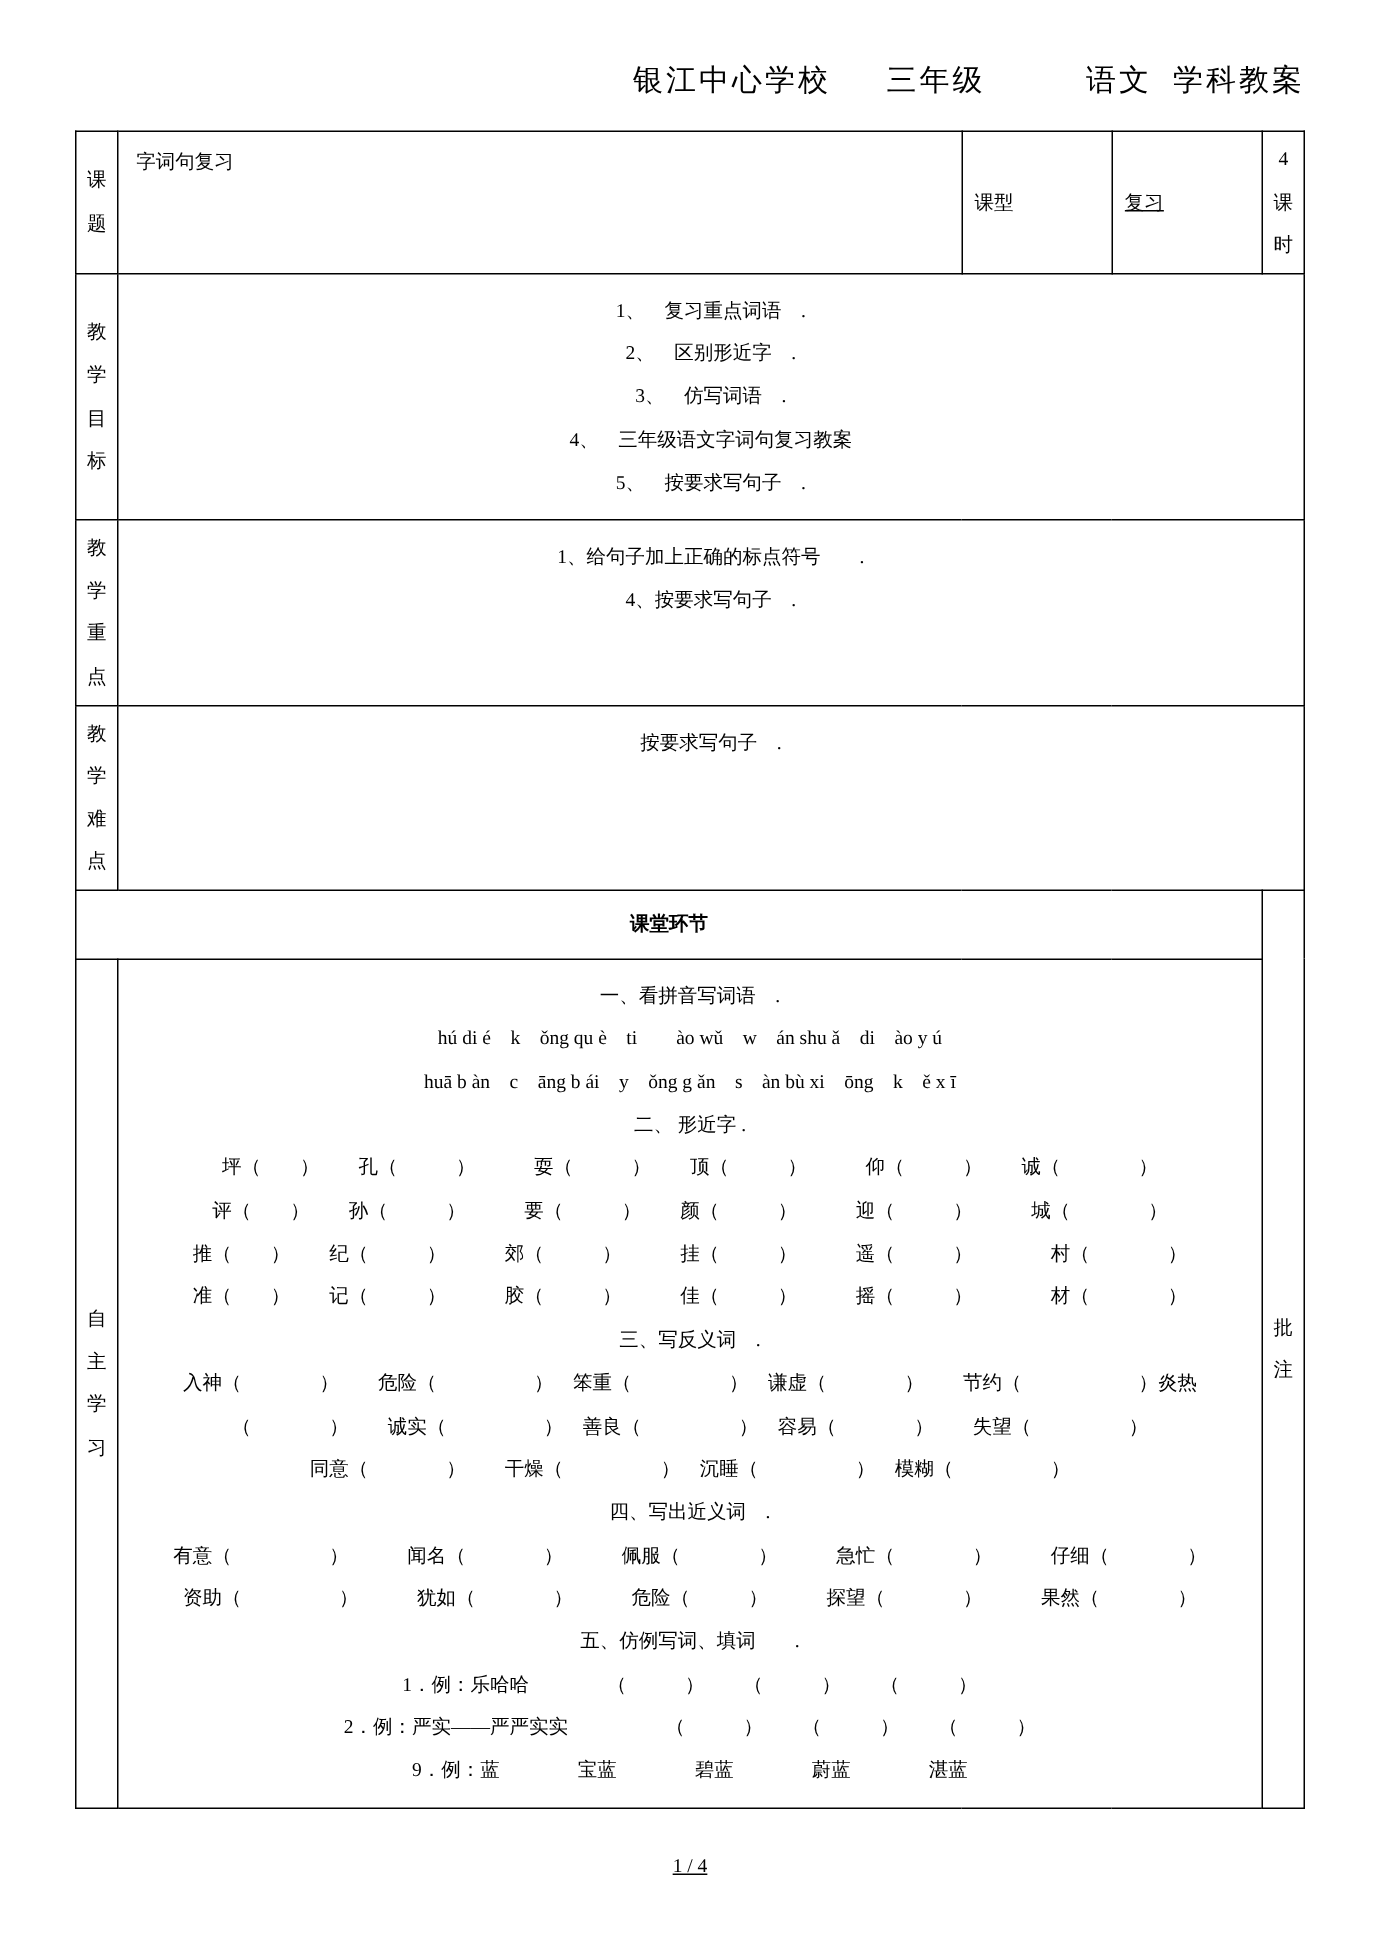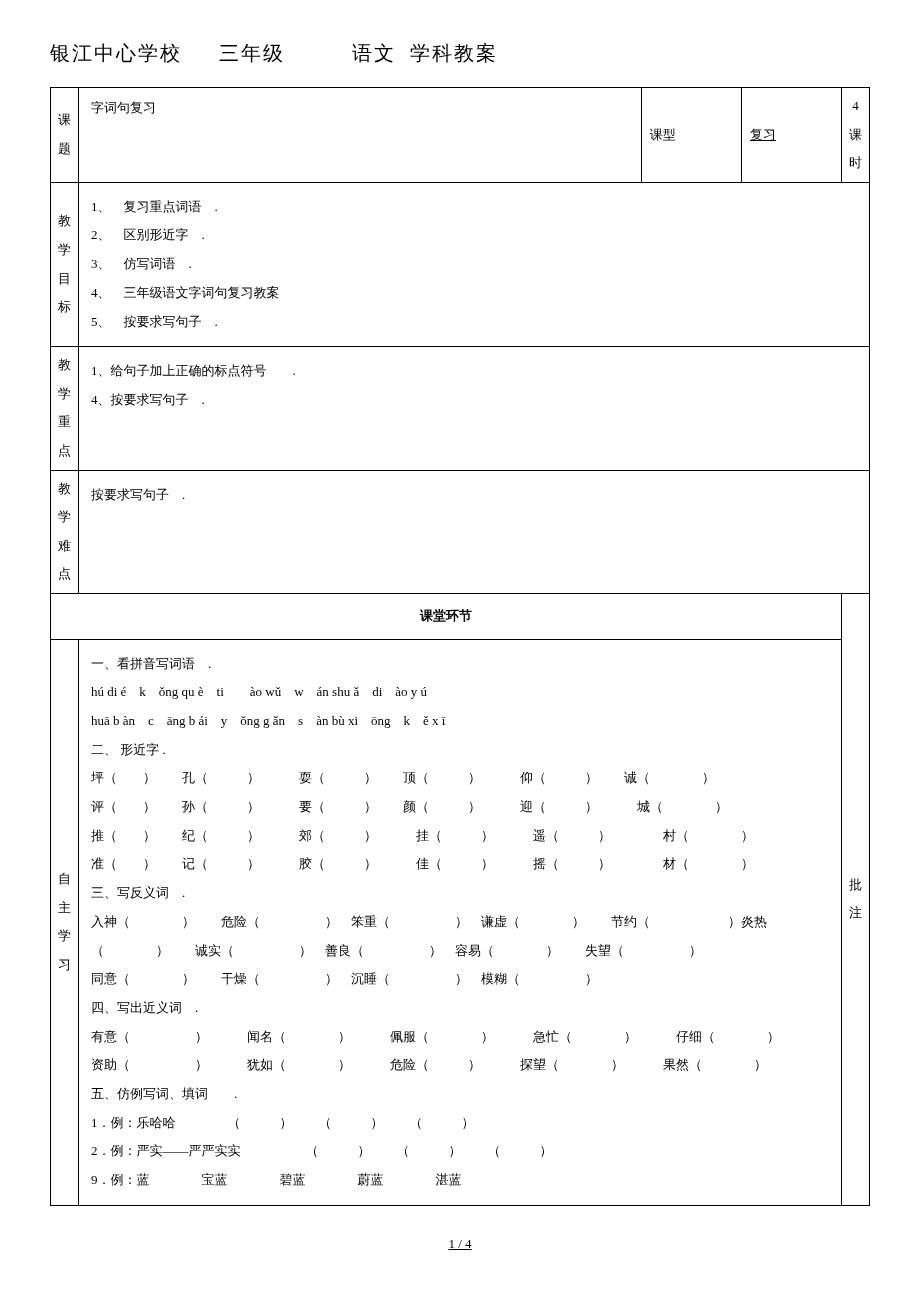--- a/index.html
+++ b/index.html
@@ -5,21 +5,21 @@
   body {
     font-family: "SimSun", "宋体", serif;
     font-size: 14px;
     background: #fff;
     color: #000;
     margin: 0;
     padding: 40px 50px;
     width: 820px;
   }
   .title {
-    text-align: left;
+    text-align: right;
     font-size: 20px;
     margin-bottom: 20px;
     letter-spacing: 2px;
   }
   .title .gap {
     display: inline-block;
     width: 30px;
   }
   table {
     border-collapse: collapse;
@@ -48,20 +48,21 @@
   }
   .narrow {
     width: 22px;
   }
   .content {
     padding: 8px 12px;
   }
   .content p {
     margin: 4px 0;
     white-space: pre;
+    text-align: center;
   }
   .section-title-cell {
     text-align: center;
     vertical-align: middle;
     padding: 10px 0;
     font-weight: bold;
   }
   .footer {
     text-align: center;
     margin-top: 30px;

